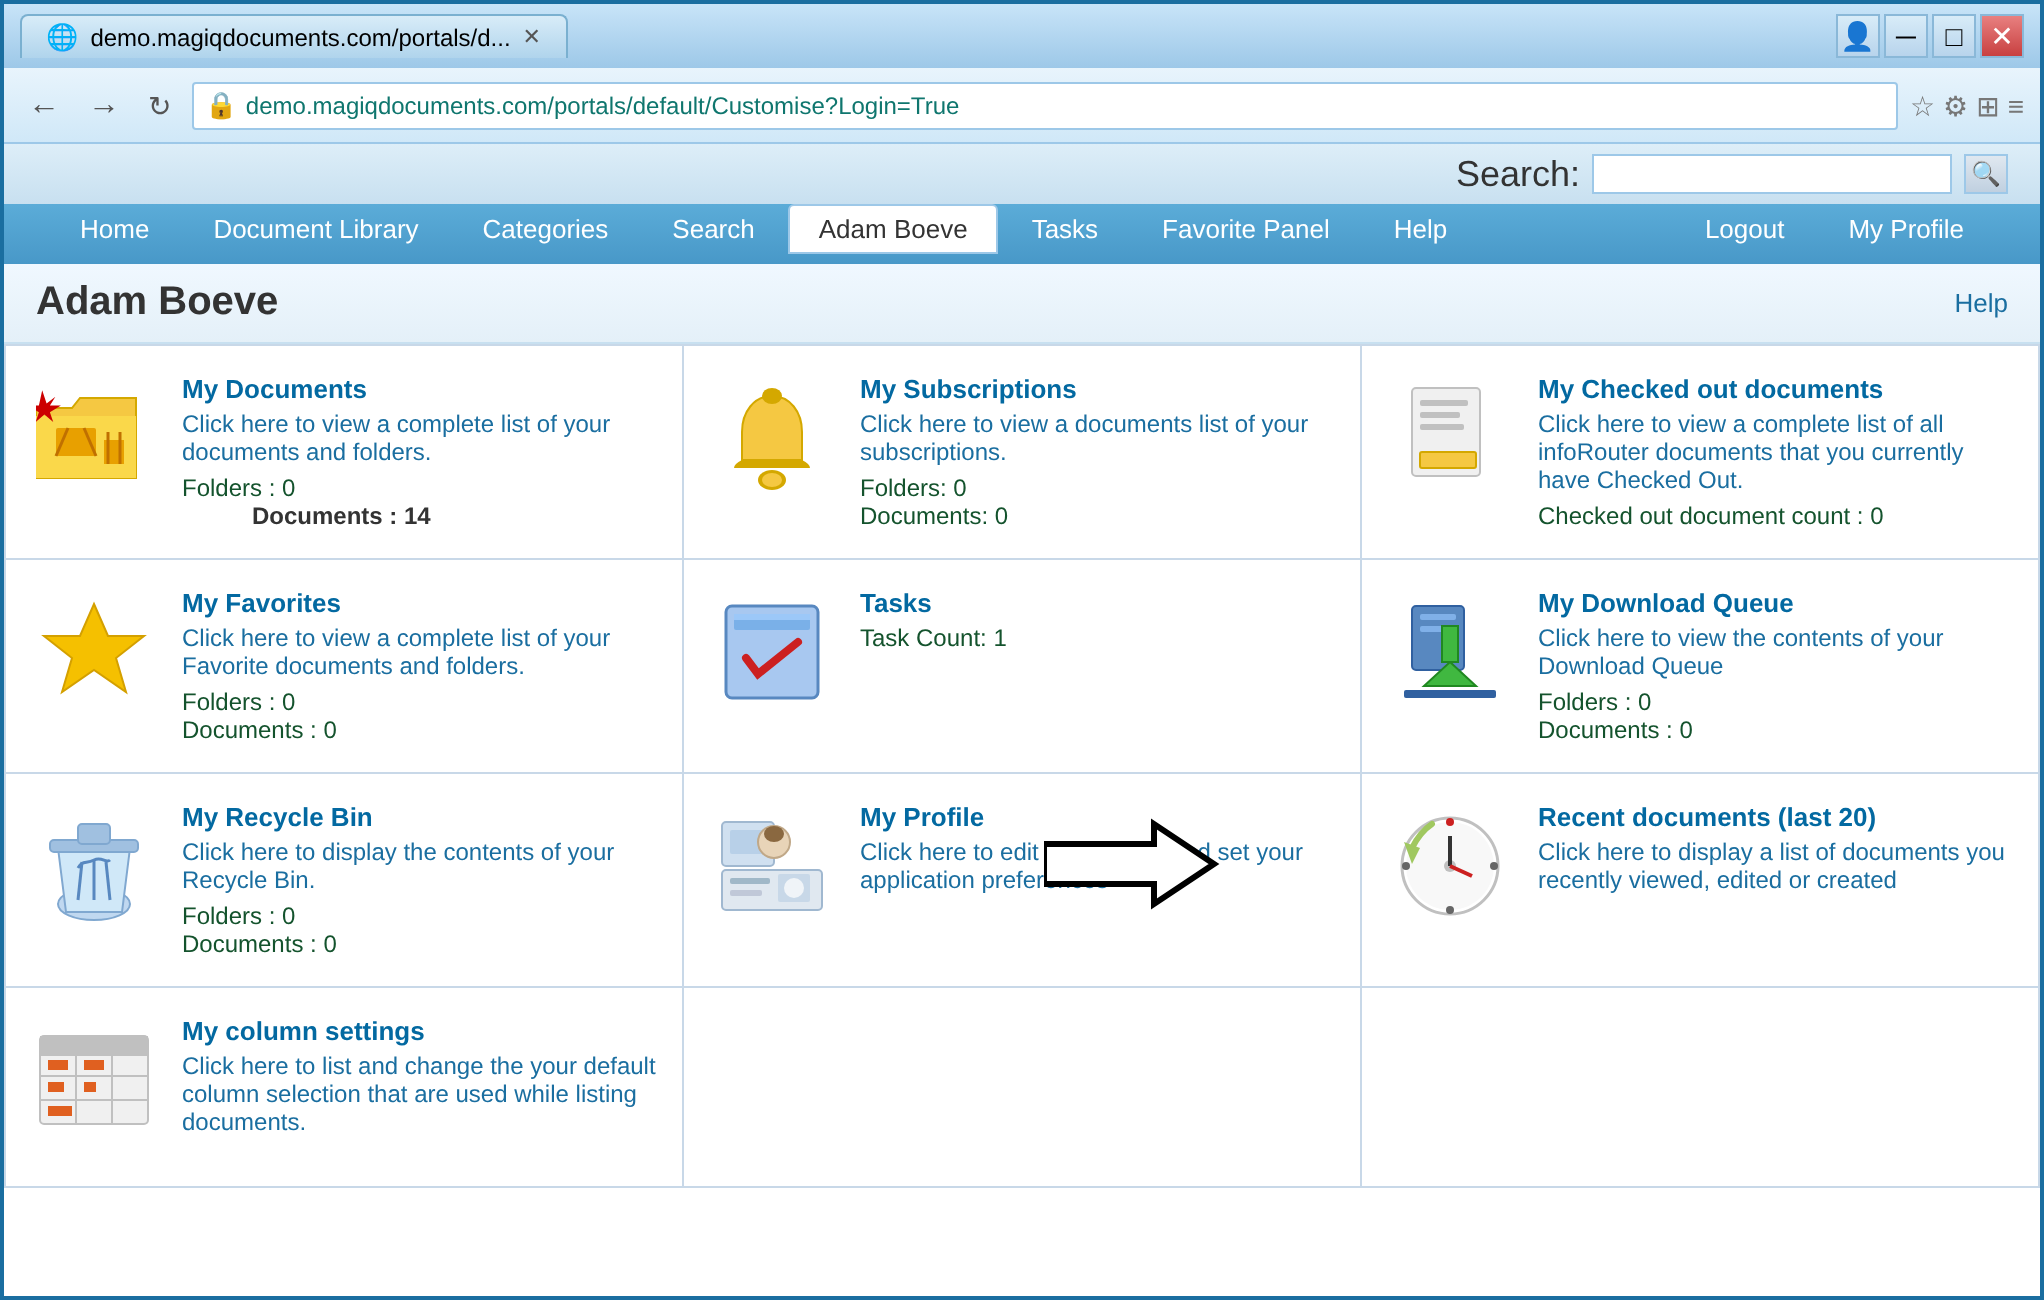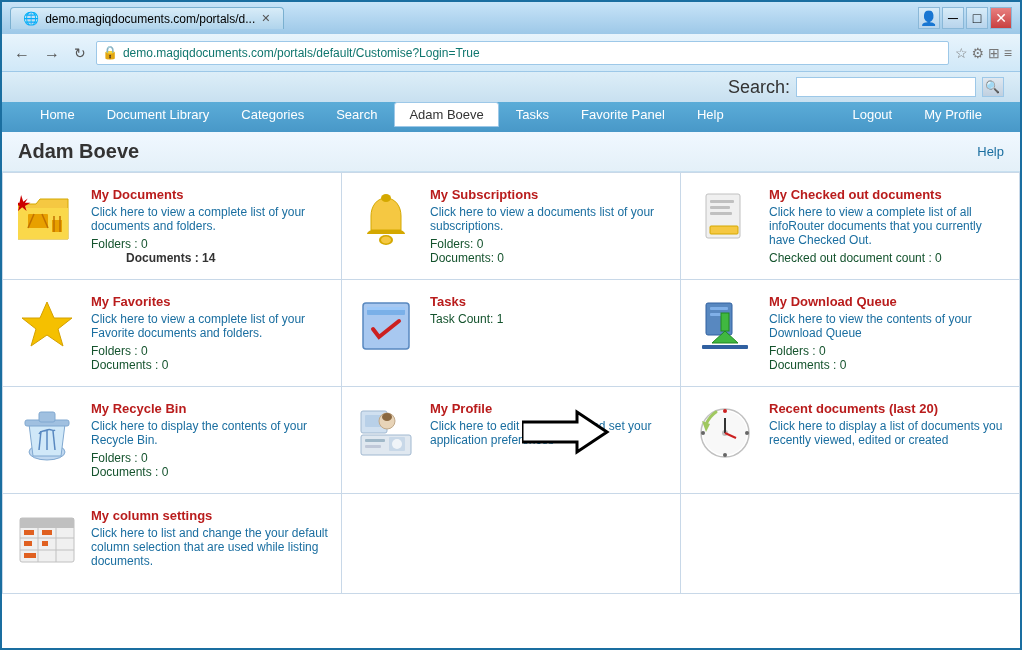--- a/index.html
+++ b/index.html
@@ -38,21 +38,21 @@
     .page-header { background: linear-gradient(to bottom, #f0f8ff, #e4f0f8); padding: 8px 16px; display: flex; align-items: center; justify-content: space-between; border-bottom: 1px solid #c8e0f0; }
     .page-title { font-size: 20px; font-weight: bold; color: #333; }
     .help-link { color: #1a6ea0; font-size: 13px; cursor: pointer; }
 
     
     .dashboard-grid { display: grid; grid-template-columns: 1fr 1fr 1fr; border-left: 1px solid #c8d8e8; border-top: 1px solid #c8d8e8; }
     .grid-cell { padding: 14px 12px; border-right: 1px solid #c8d8e8; border-bottom: 1px solid #c8d8e8; display: flex; align-items: flex-start; gap: 12px; min-height: 100px; }
     .grid-cell.empty { background: white; }
     .cell-icon { width: 64px; height: 64px; flex-shrink: 0; display: flex; align-items: center; justify-content: center; }
     .cell-content { flex: 1; }
-    .cell-title { color: #b91c1c; font-size: 13px; font-weight: bold; cursor: pointer; margin-bottom: 3px; }
+    .cell-title { color: #0369a1; font-size: 13px; font-weight: bold; cursor: pointer; margin-bottom: 3px; }
     .cell-desc { color: #1a6ea0; font-size: 12px; margin-bottom: 4px; }
     .cell-stat { color: #14532d; font-size: 12px; }
     .cell-stat-bold { color: #333; font-size: 12px; font-weight: bold; padding-left: 35px; }
 
     
     .chrome-btns { display: flex; }
     .chrome-btn { width: 22px; height: 22px; display: flex; align-items: center; justify-content: center; font-size: 14px; cursor: pointer; border: 1px solid #8ab8d8; margin-left: 2px; }
     .chrome-btn.min { background: linear-gradient(to bottom, #d8ecf8, #b8d4ec); }
     .chrome-btn.max { background: linear-gradient(to bottom, #d8ecf8, #b8d4ec); }
     .chrome-btn.close-w { background: linear-gradient(to bottom, #e88080, #c84040); color: white; }

